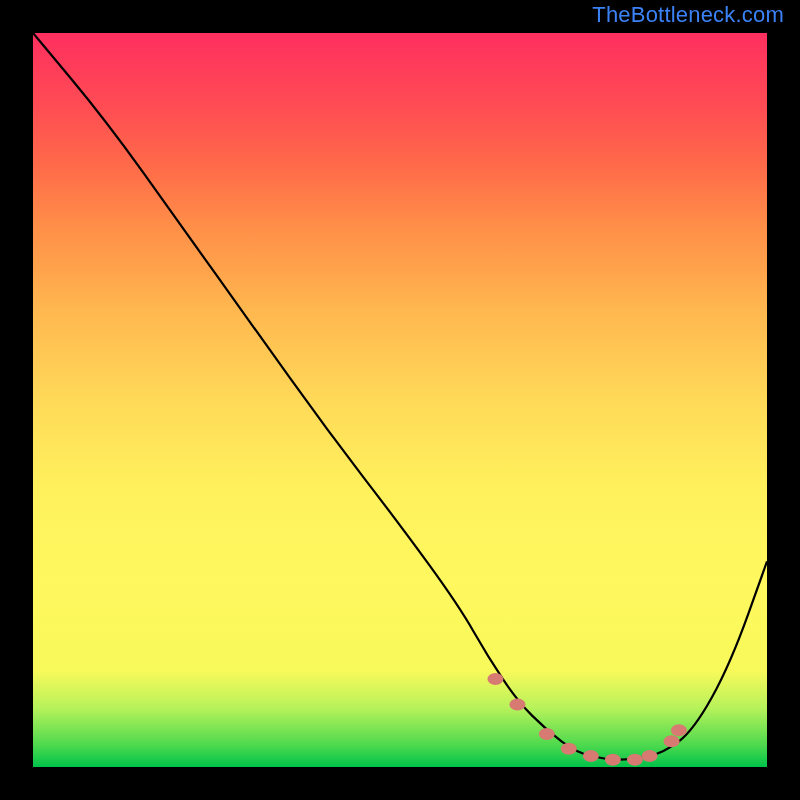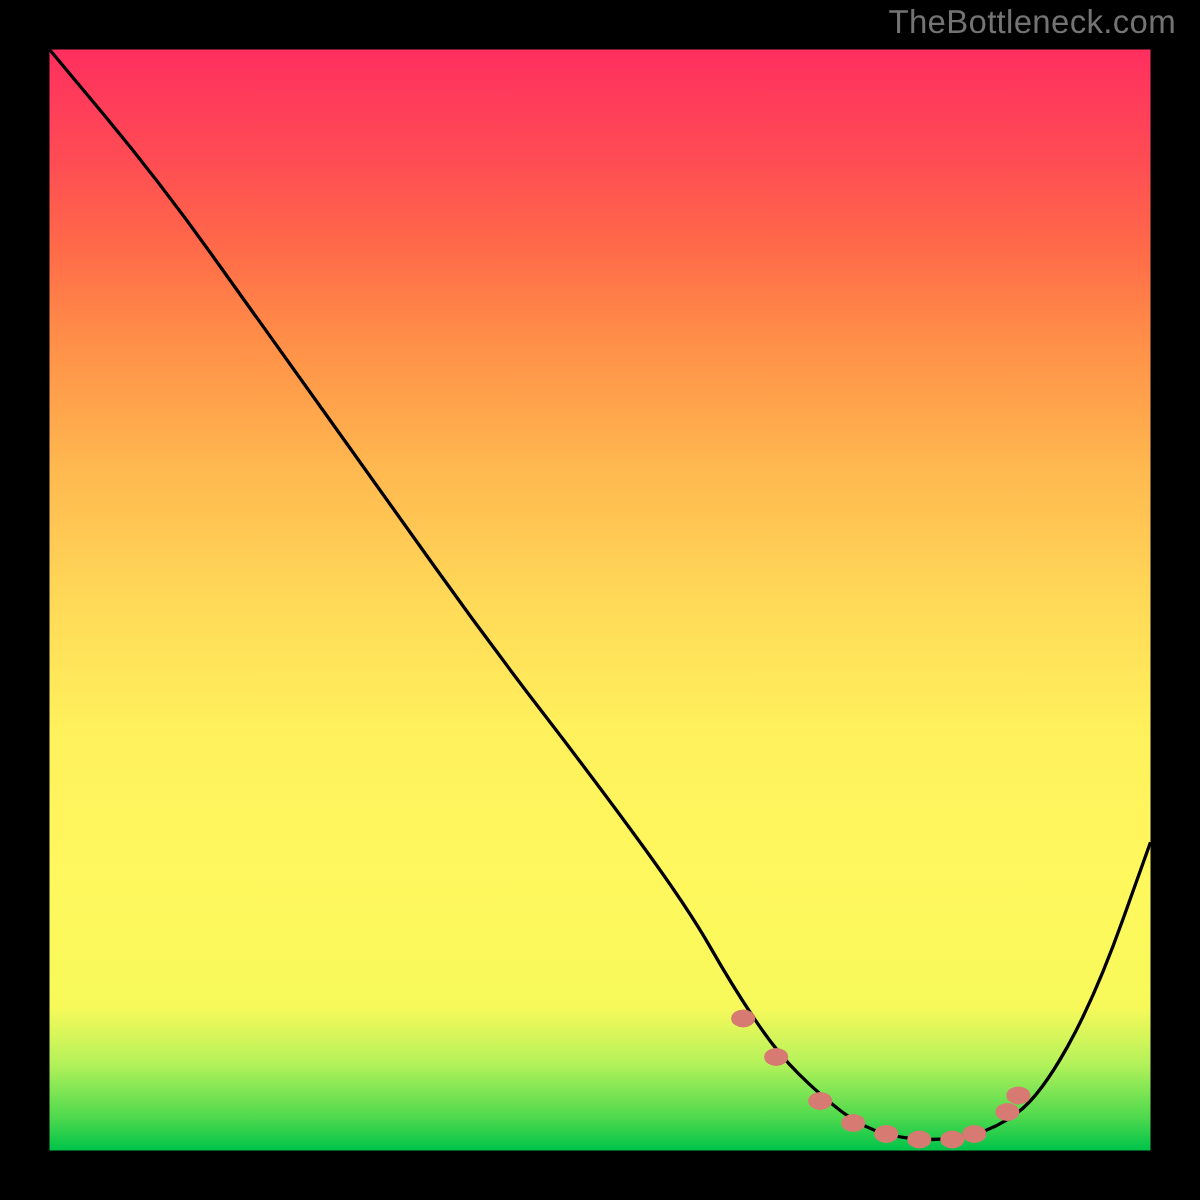--- a/index.html
+++ b/index.html
@@ -15,21 +15,21 @@
     position: relative;
     width: 800px;
     height: 800px;
     background: #000;
   }
   .watermark {
     position: absolute;
     top: 2px;
     right: 16px;
     font-size: 22px;
-    color: #737373;
+    color: #3b82f6;
     letter-spacing: 0.2px;
     font-weight: 500;
     user-select: none;
   }
   .plot {
     position: absolute;
     left: 33px;
     top: 33px;
     width: 734px;
     height: 734px;

